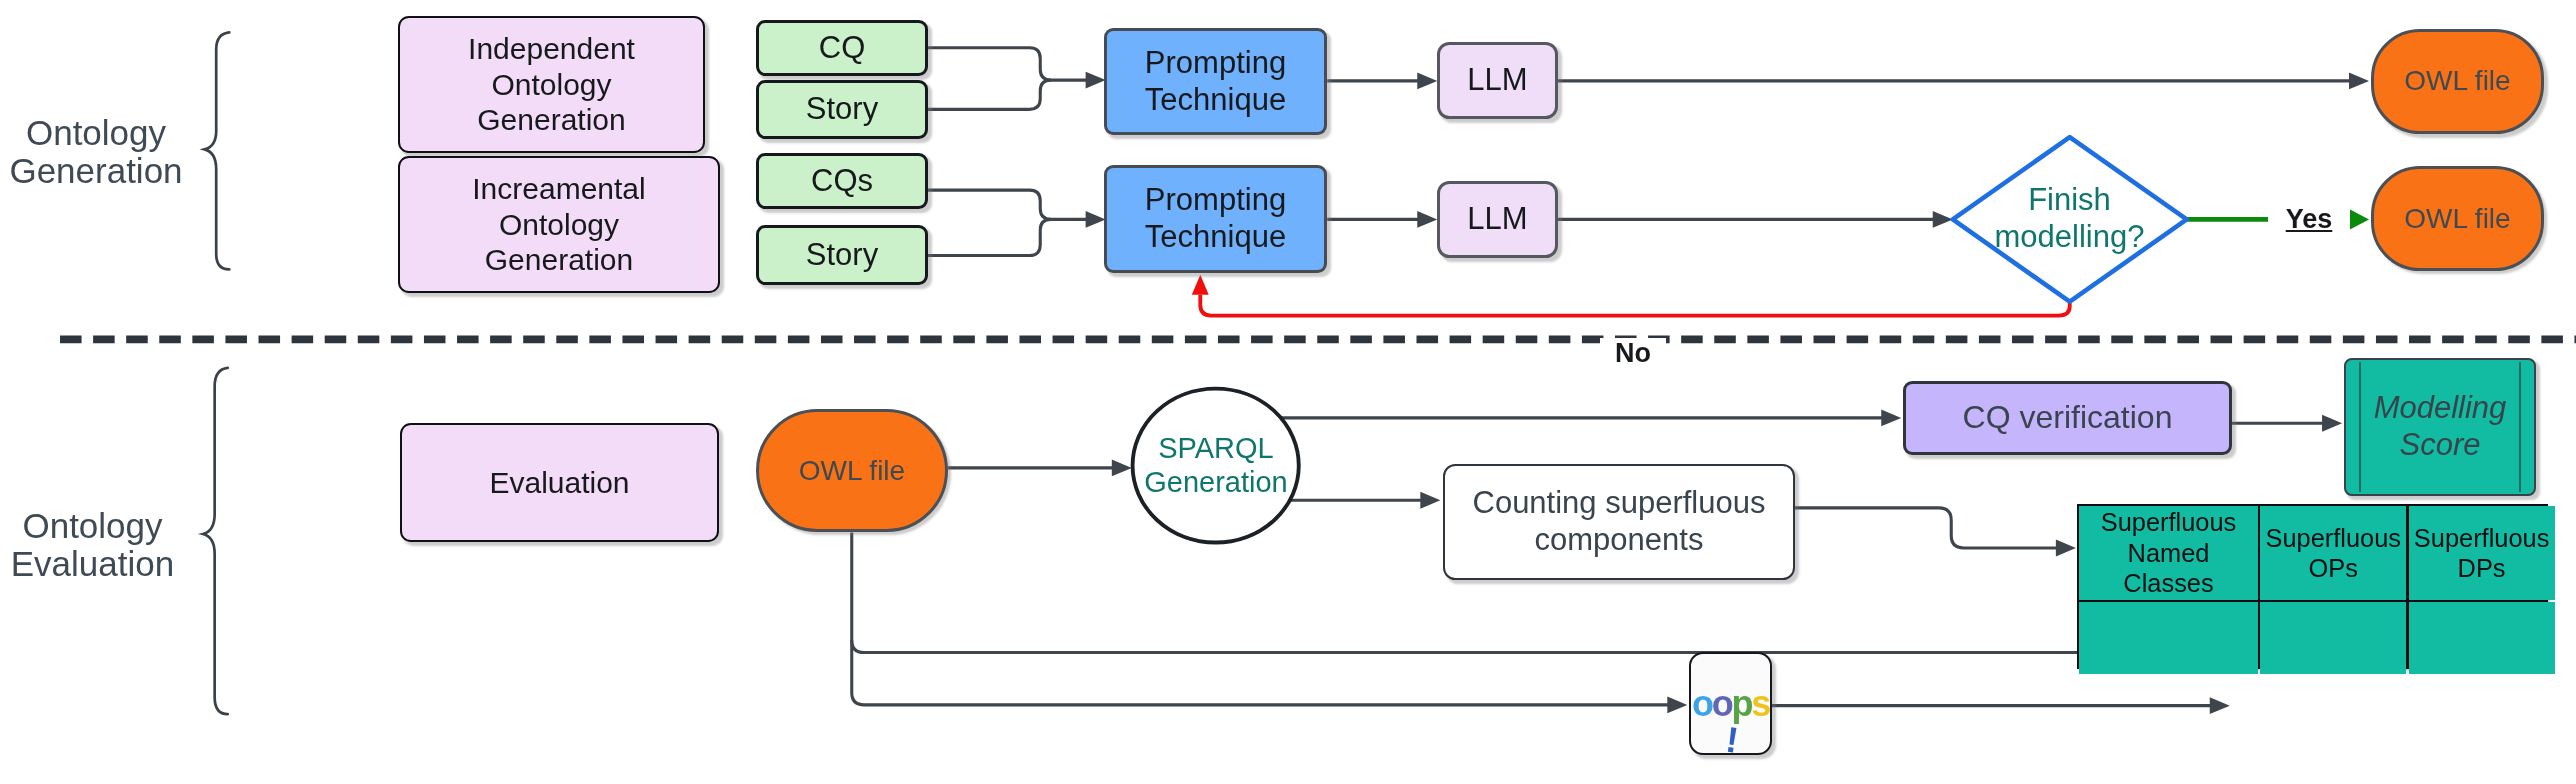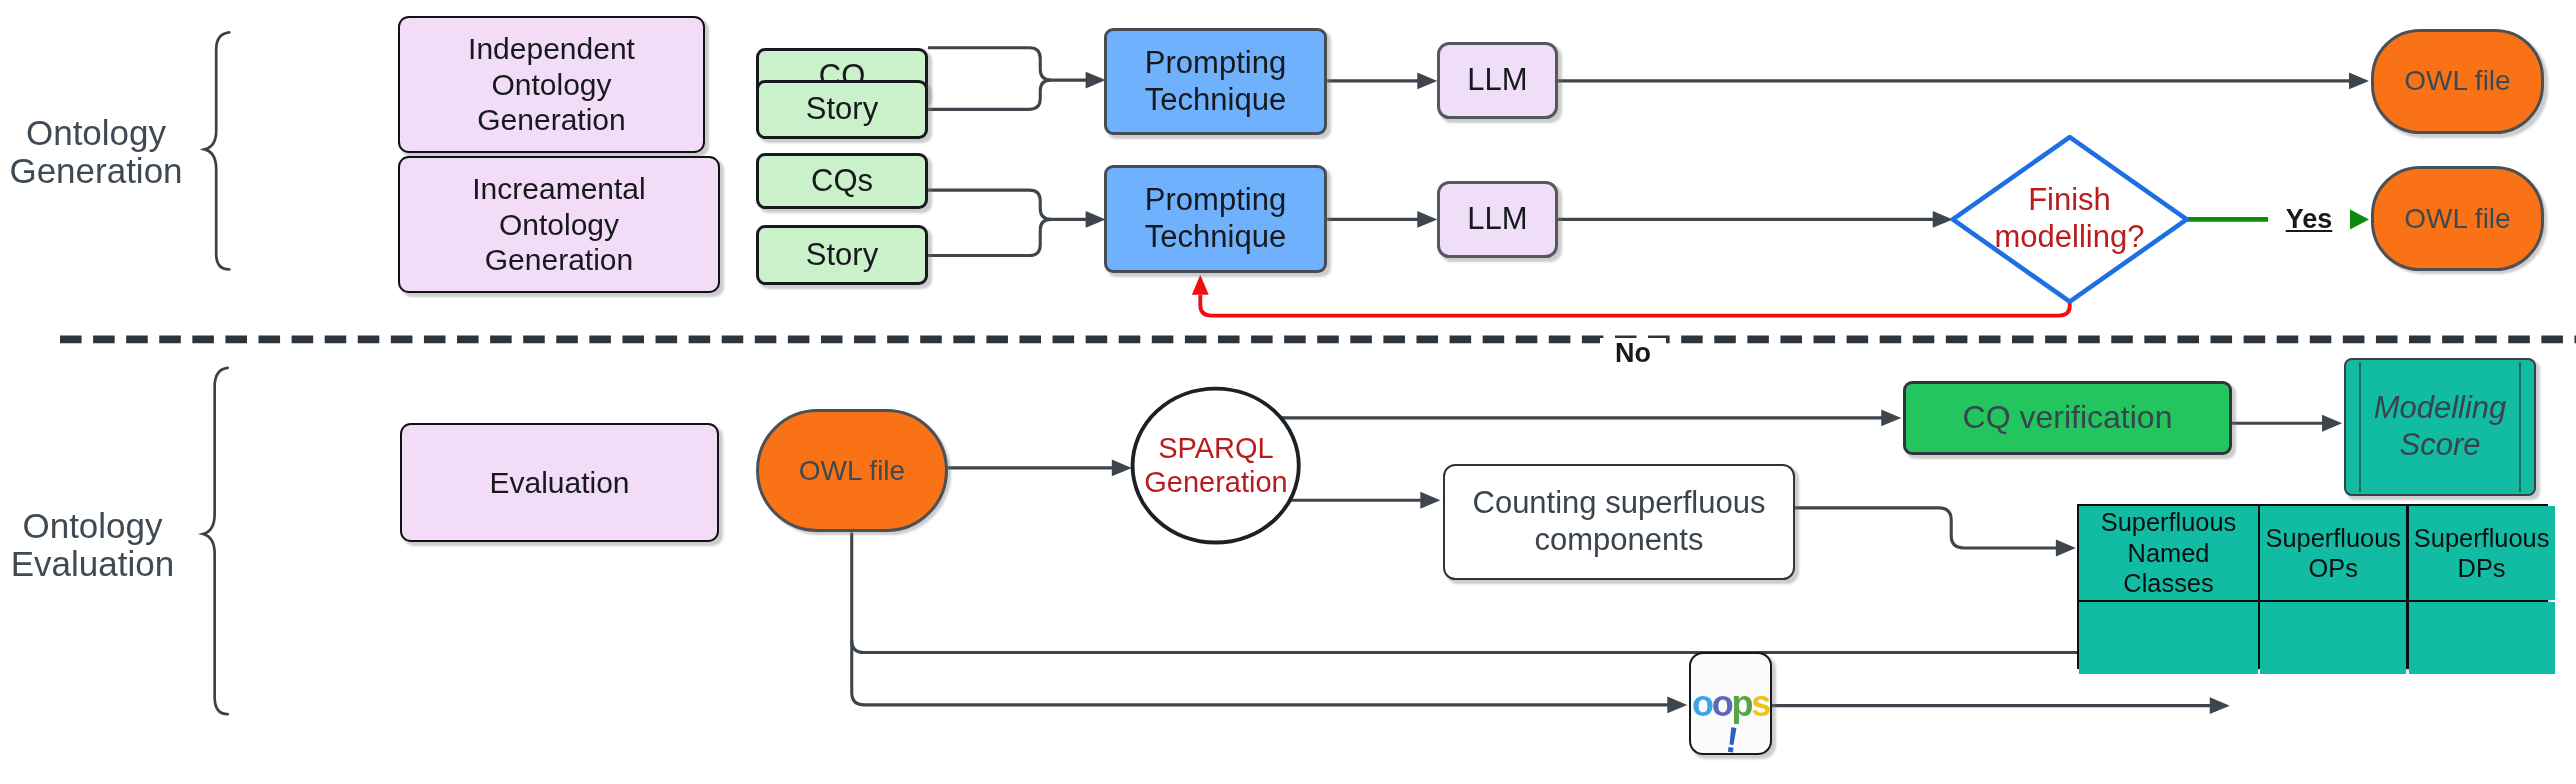--- a/index.html
+++ b/index.html
@@ -11,39 +11,39 @@
     position:absolute;box-sizing:border-box;display:flex;align-items:center;justify-content:center;
     text-align:center;white-space:pre-line;line-height:1.18;color:#17191c;
   }
   .shadow{box-shadow:3.1px 3.1px 2.3px rgba(120,120,120,0.38);}
   .purple{background:#F2DCF7;border:2.3px solid #0f1114;border-radius:10.8px;font-size:30px;}
   .green{background:#CBF1CB;border:3.8px solid #15191e;border-radius:9.2px;font-size:31px;}
   .blue{background:#6FB1FC;border:3.1px solid #464c54;border-radius:9.2px;font-size:31px;}
   .lavender{background:#F0DEF8;border:3.1px solid #55595f;border-radius:12.3px;font-size:31px;}
   .stadium{background:#f97316;border:3.1px solid #4a5056;border-radius:49px;font-size:28px;color:#3e4952;}
   .whitebox{background:#ffffff;border:2.3px solid #2f353b;border-radius:12.3px;font-size:31px;color:#3a444e;}
-  .whitebox-thick{background:#22c55e;border:3.8px solid #2f353b;border-radius:9.2px;font-size:32px;color:#3a444e;}
+  .whitebox-thick{background:#c4b5fd;border:3.8px solid #2f353b;border-radius:9.2px;font-size:32px;color:#3a444e;}
   .teal{background:#12BCA2;border:2.3px solid #3a4149;border-radius:7.7px;font-size:31px;color:#39434c;}
   .teal-bars{position:relative;font-style:italic;}
   .teal-bars::before,.teal-bars::after{
     content:"";position:absolute;top:2.3px;bottom:2.3px;width:2.3px;background:rgba(25,55,60,0.6);
   }
   .teal-bars::before{left:13px;}
   .teal-bars::after{right:13px;}
   .floating-label{position:absolute;display:flex;align-items:center;justify-content:center;
     text-align:center;white-space:pre-line;}
   .section-label{font-size:35px;color:#3f4a54;line-height:1.08;}
-  .shape-label{font-size:31px;color:#b91c1c;line-height:1.18;background:transparent;}
+  .shape-label{font-size:31px;color:#0f766e;line-height:1.18;background:transparent;}
   .edge-label{font-size:27px;font-weight:bold;color:#17191c;background:#ffffff;line-height:1;}
   
   .pos-gen-label{left:0px;top:109px;width:192px;height:85px;}
   .pos-eval-label{left:0px;top:502px;width:185px;height:85px;}
   .pos-indep{left:398px;top:16px;width:307px;height:137px;}
   .pos-increm{left:398px;top:156px;width:322px;height:137px;}
-  .pos-cq{left:756px;top:20px;width:172px;height:56px;margin-top:28px;}
+  .pos-cq{left:756px;top:20px;width:172px;height:56px;}
   .pos-story1{left:756px;top:80px;width:172px;height:59px;}
   .pos-cqs{left:756px;top:153px;width:172px;height:56px;}
   .pos-story2{left:756px;top:225px;width:172px;height:60px;}
   .pos-prompt1{left:1104px;top:28px;width:223px;height:107px;}
   .pos-prompt2{left:1104px;top:165px;width:223px;height:108px;}
   .pos-llm1{left:1437px;top:42px;width:121px;height:77px;}
   .pos-llm2{left:1437px;top:181px;width:121px;height:77px;}
   .pos-owl1{left:2371px;top:28.5px;width:173px;height:105px;}
   .pos-owl2{left:2371px;top:166px;width:173px;height:105px;}
   .pos-diamond-label{left:1977px;top:173px;width:185px;height:92px;}

